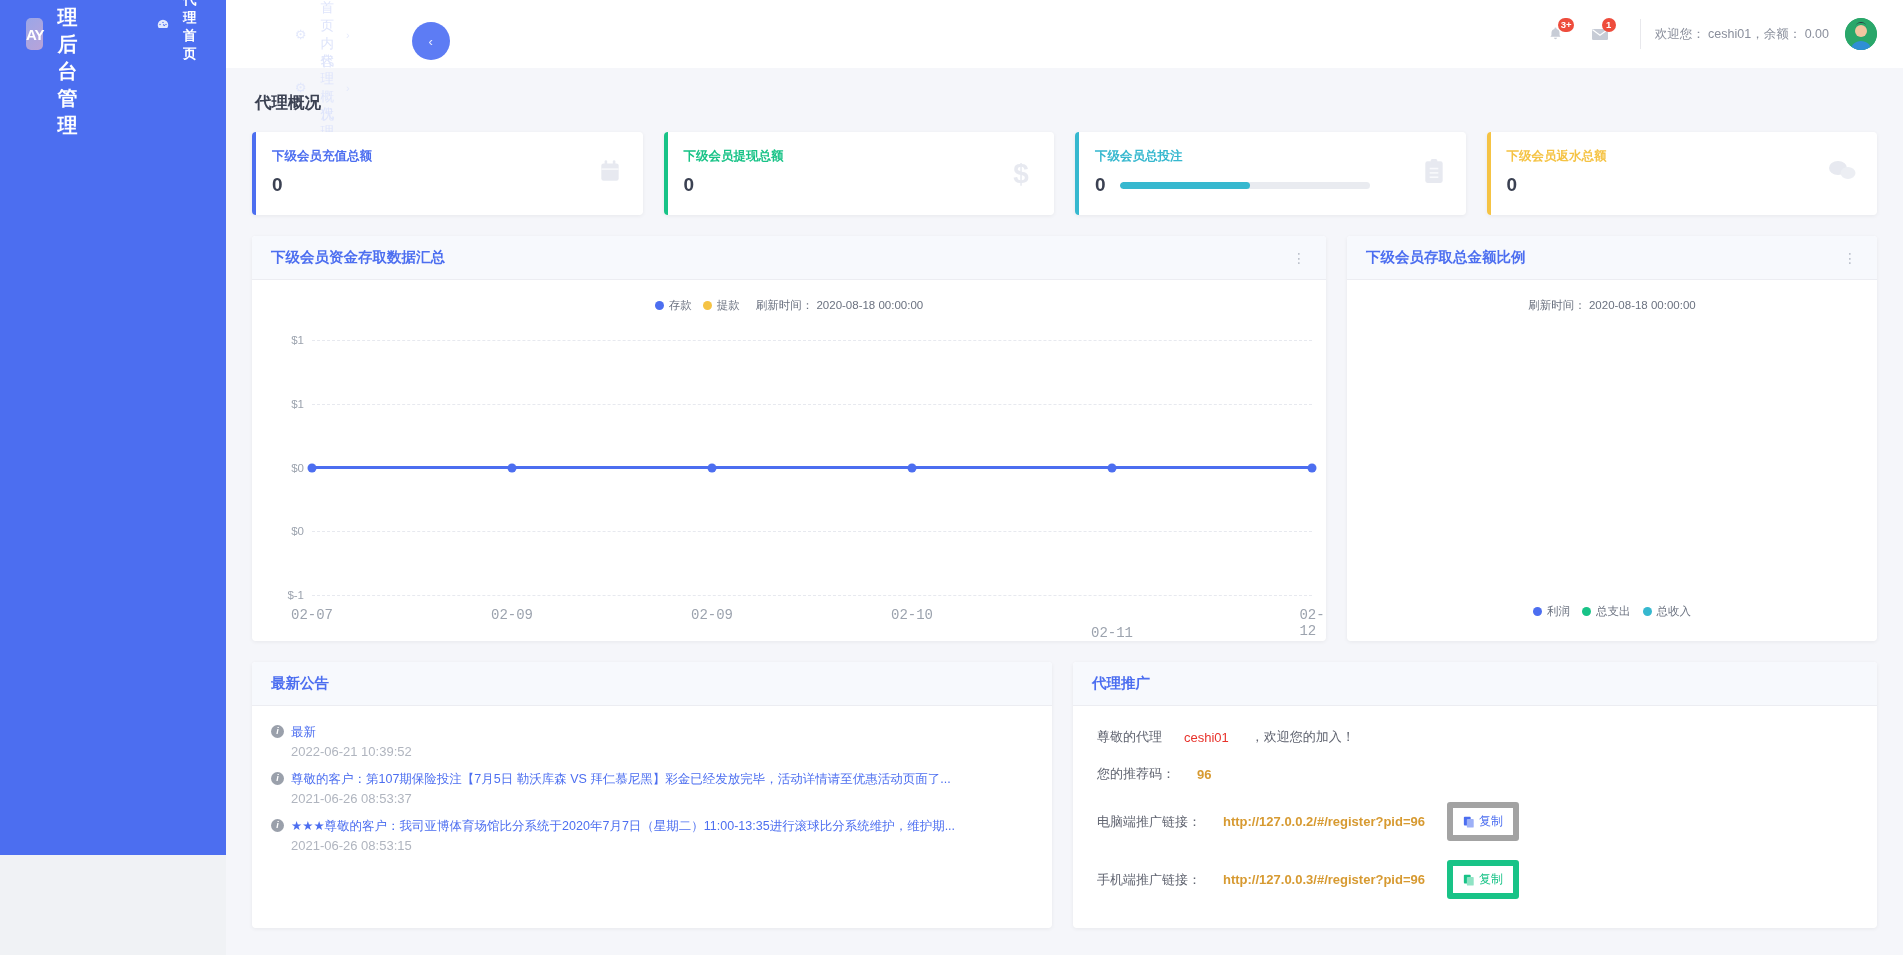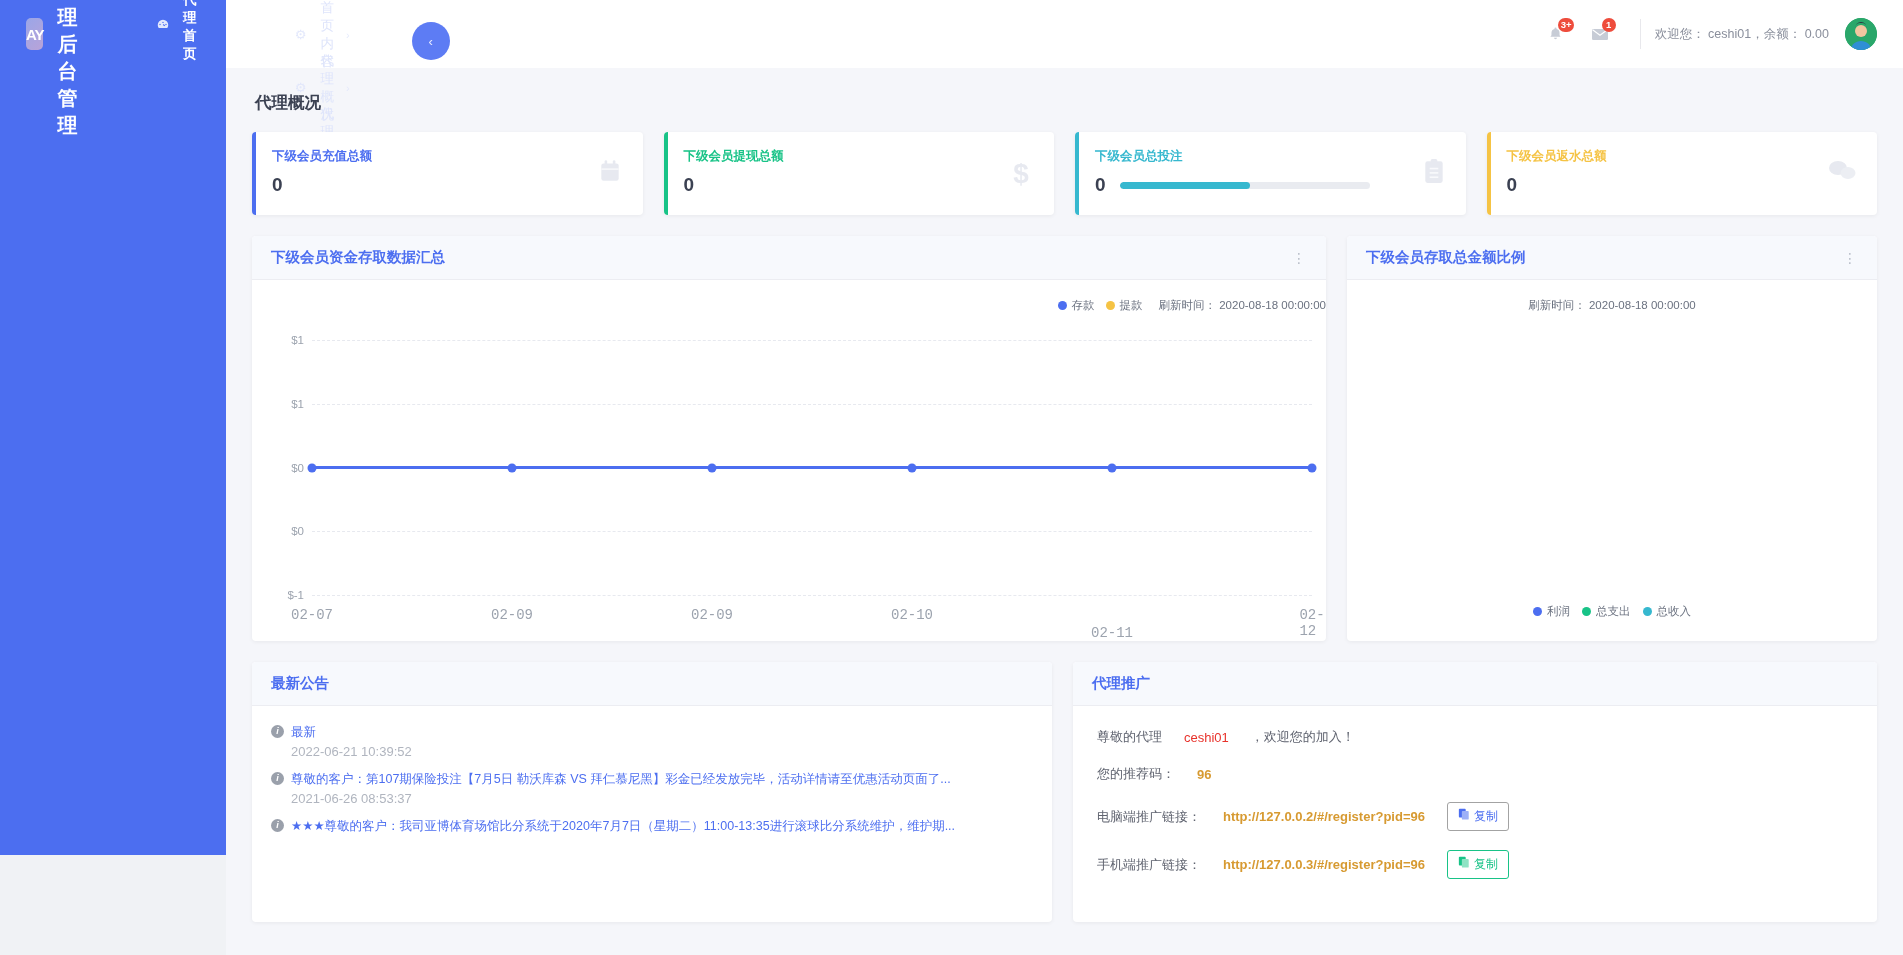--- a/index.html
+++ b/index.html
@@ -93,21 +93,21 @@
     display:flex; align-items:center; justify-content:space-between;
     padding:0 19px; border-radius:4px 4px 0 0;
   }
   .panel-title { font-size:14.5px; font-weight:bold; color:#4c6ef0; }
   .dots { color:#b9bec9; font-size:14px; letter-spacing:1px; cursor:pointer; line-height:8px; }
 
   .chart-left { flex: 0 0 1074px; height:405px; }
   .chart-right { flex:1; height:405px; }
   .chart-body { flex:1; position:relative; }
 
-  .legend { position:absolute; top:18px; left:0; right:0; display:flex; justify-content:flex-end; align-items:center; gap:11px; font-size:11.5px; color:#6b7280; }
+  .legend { position:absolute; top:18px; left:0; right:0; display:flex; justify-content:center; align-items:center; gap:11px; font-size:11.5px; color:#6b7280; }
   .lg { display:flex; align-items:center; gap:5px; }
   .dot { width:9px; height:9px; border-radius:50%; display:inline-block; }
   .refresh-time { color:#6b7280; font-size:11.5px; margin-left:5px; }
   .ytick { position:absolute; right:6px; font-size:11.5px; color:#9ca3ae; transform:translateY(-50%); }
   .gridline { position:absolute; left:60px; right:14px; border-top:1px dashed #e7e9ef; }
   .xtick { position:absolute; font-size:14px; color:#9ca3ae; transform:translateX(-50%);font-family:Liberation Mono, monospace; }
   .series-line { position:absolute; height:3px; background:#4c6ef0; border-radius:2px; }
   .pt { position:absolute; width:9px; height:9px; border-radius:50%; background:#4c6ef0; transform:translate(-50%,-50%); }
 
   .pie-refresh { position:absolute; top:18px; left:0; right:0; text-align:center; font-size:11.5px; color:#6b7280; }
@@ -123,23 +123,23 @@
               font-size:9px; line-height:13px; text-align:center; margin-top:3px; font-weight:bold; font-style:italic; }
   .notice-text { white-space:nowrap; overflow:hidden; text-overflow:ellipsis; max-width:720px; cursor:pointer; }
   .notice-date { font-size:13px; color:#b0b5bf; margin:2px 0 10px 20px; }
 
   .promo-body { padding:22px 24px 10px 24px; font-size:13px; color:#606470; }
   .promo-row { margin-bottom:19px; display:flex; align-items:center; gap:22px; flex-wrap:nowrap; }
   .hl-red { color:#e8322b; }
   .hl-orange { color:#d79a31; font-weight:bold; }
   .hl-link { color:#d79a31; font-weight:bold; }
   .copy-btn {
-    border:1px solid #a3a3a3; color:#4c6ef0; background:#fff;
+    border:6px solid #a3a3a3; color:#4c6ef0; background:#fff;
     font-size:12px; padding:5px 10px; border-radius:3px; cursor:pointer;
-    display:inline-flex; align-items:flex-start; gap:4px; font-family:inherit;
+    display:inline-flex; align-items:center; gap:4px; font-family:inherit;
   }
   .copy-btn.green { border-color:#18c387; color:#18c387; }
 </style>
 </head>
 <body>
 
 <div class="app">
 
   <aside class="sidebar">
     <div class="brand">
@@ -368,20 +368,21 @@
                 <span class="info-ico">i</span>
                 <span class="notice-text">尊敬的客户：第107期保险投注【7月5日 勒沃库森 VS 拜仁慕尼黑】彩金已经发放完毕，活动详情请至优惠活动页面了...</span>
               </div>
               <div class="notice-date">2021-06-26 08:53:37</div>
             </div>
             <div class="notice-item">
               <div class="notice-line">
                 <span class="info-ico">i</span>
                 <span class="notice-text">★★★尊敬的客户：我司亚博体育场馆比分系统于2020年7月7日（星期二）11:00-13:35进行滚球比分系统维护，维护期...</span>
               </div>
+              <div class="notice-date">2021-06-26 08:53:15</div>
             </div>
           </div>
         </div>
 
         <div class="panel promo-panel">
           <div class="panel-head">
             <span class="panel-title">代理推广</span>
           </div>
           <div class="promo-body">
             <div class="promo-row">

